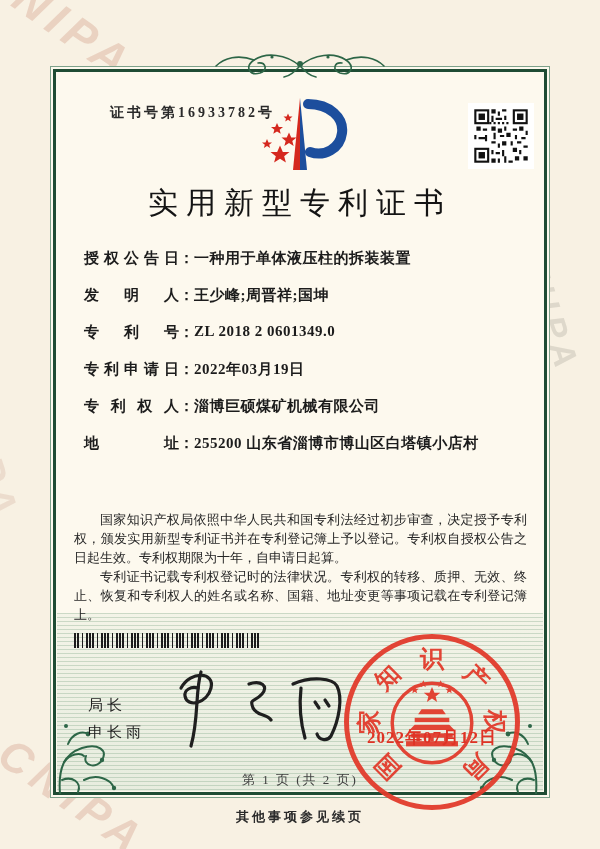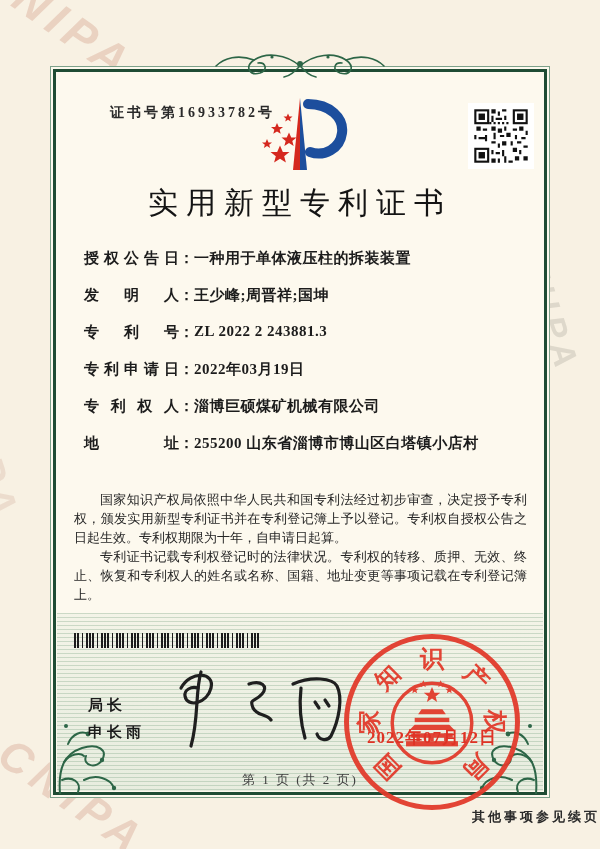--- a/index.html
+++ b/index.html
@@ -52,34 +52,34 @@
   
   .fields{position:absolute; left:84px; top:249px; width:452px; z-index:3;
           font-size:15px; font-weight:bold; color:#1c1c1c;}
   .field-row{height:22px; margin-bottom:15px; white-space:nowrap;}
   .flabel{display:inline-block; width:95px; text-align:justify; text-align-last:justify; vertical-align:top;}
   .fcolon{display:inline-block; vertical-align:top;}
   .fvalue{display:inline-block; vertical-align:top; letter-spacing:.5px;text-align:right;}
   .grant-pair{display:inline-block; vertical-align:top;}
   .grant-first{width:248px;}
   
-  .paras{position:absolute; left:74px; top:490px; width:453px; z-index:3;
+  .paras{position:absolute; left:74px; top:510px; width:453px; z-index:3;
          font-size:13px; line-height:19px; color:#262626; text-align:justify;}
   .paras p{margin:0; text-indent:2em;}
   
   .barcode{
     position:absolute; left:74px; top:633px; width:188px; height:15px; z-index:3;
     background:repeating-linear-gradient(90deg,
       #1c1c1c 0 2px, transparent 2px 3px,
       #1c1c1c 3px 5px, transparent 5px 8px,
       #1c1c1c 8px 9px, transparent 9px 12px,
       #1c1c1c 12px 14px, transparent 14px 15px);
   }
   .signer{position:absolute; left:88px; top:692px; z-index:3; font-size:15px;
-          font-weight:bold; letter-spacing:4px; color:#1c1c1c; line-height:27px;}
+          font-weight:normal; letter-spacing:4px; color:#1c1c1c; line-height:27px;}
   .signature{position:absolute; left:165px; top:658px; z-index:3;}
   .seal{position:absolute; left:344px; top:634px; width:176px; height:176px; z-index:4; opacity:.94;}
   .seal-ring{position:absolute; inset:0; border-radius:50%; border:5px solid #e23a2b;}
   .seal-char{
     position:absolute; left:50%; top:50%; width:26px; height:26px; margin:-13px 0 0 -13px;
     font-size:24px; font-weight:bold; color:#e23a2b; text-align:center; line-height:26px;
   }
   .sc0{transform:rotate(-135deg) translateY(-63px);}
   .sc1{transform:rotate(-90deg)  translateY(-63px);}
   .sc2{transform:rotate(-45deg)  translateY(-63px);}
@@ -87,21 +87,21 @@
   .sc4{transform:rotate(45deg)   translateY(-63px);}
   .sc5{transform:rotate(90deg)   translateY(-63px);}
   .sc6{transform:rotate(135deg)  translateY(-63px);}
   .emblem{position:absolute; left:50%; top:44px; transform:translateX(-50%);}
   .seal-date{
     position:absolute; left:-14px; width:204px; top:92px; text-align:center;
     font-size:17px; font-weight:bold; color:#e0281a; letter-spacing:1px; white-space:nowrap;
   }
   .page-indicator{position:absolute; left:0; width:600px; top:771px; text-align:center;
                   font-size:13px; color:#404040; letter-spacing:2px; z-index:3;}
-  .footer-note{position:absolute; left:0; width:600px; top:808px; text-align:right;
+  .footer-note{position:absolute; left:0; width:600px; top:808px; text-align:center;
                font-size:13px; font-weight:bold; color:#2a2a2a; letter-spacing:3px; z-index:3;}
 </style>
 </head>
 <body>
 
 <div class="page">
 
   <span class="wm wm1">CNIPA</span>
   <span class="wm wm2">CNIPA</span>
   <span class="wm wm3">CNIPA</span>
@@ -199,21 +199,21 @@
   <div class="title">实用新型专利证书</div>
 
   <div class="fields">
     <div class="field-row">
       <span class="flabel">授权公告日</span><span class="fcolon">：</span><span class="fvalue">一种用于单体液压柱的拆装装置</span>
     </div>
     <div class="field-row">
       <span class="flabel">发明人</span><span class="fcolon">：</span><span class="fvalue">王少峰;周晋祥;国坤</span>
     </div>
     <div class="field-row">
-      <span class="flabel">专利号</span><span class="fcolon">：</span><span class="fvalue">ZL 2022 2 243881.3</span>
+      <span class="flabel">专利号</span><span class="fcolon">：</span><span class="fvalue">ZL 2018 2 0601349.0</span>
     </div>
     <div class="field-row">
       <span class="flabel">专利申请日</span><span class="fcolon">：</span><span class="fvalue">2022年03月19日</span>
     </div>
     <div class="field-row">
       <span class="flabel">专利权人</span><span class="fcolon">：</span><span class="fvalue">淄博巨硕煤矿机械有限公司</span>
     </div>
     <div class="field-row">
       <span class="flabel">地址</span><span class="fcolon">：</span><span class="fvalue">255200 山东省淄博市博山区白塔镇小店村</span>
     </div>

